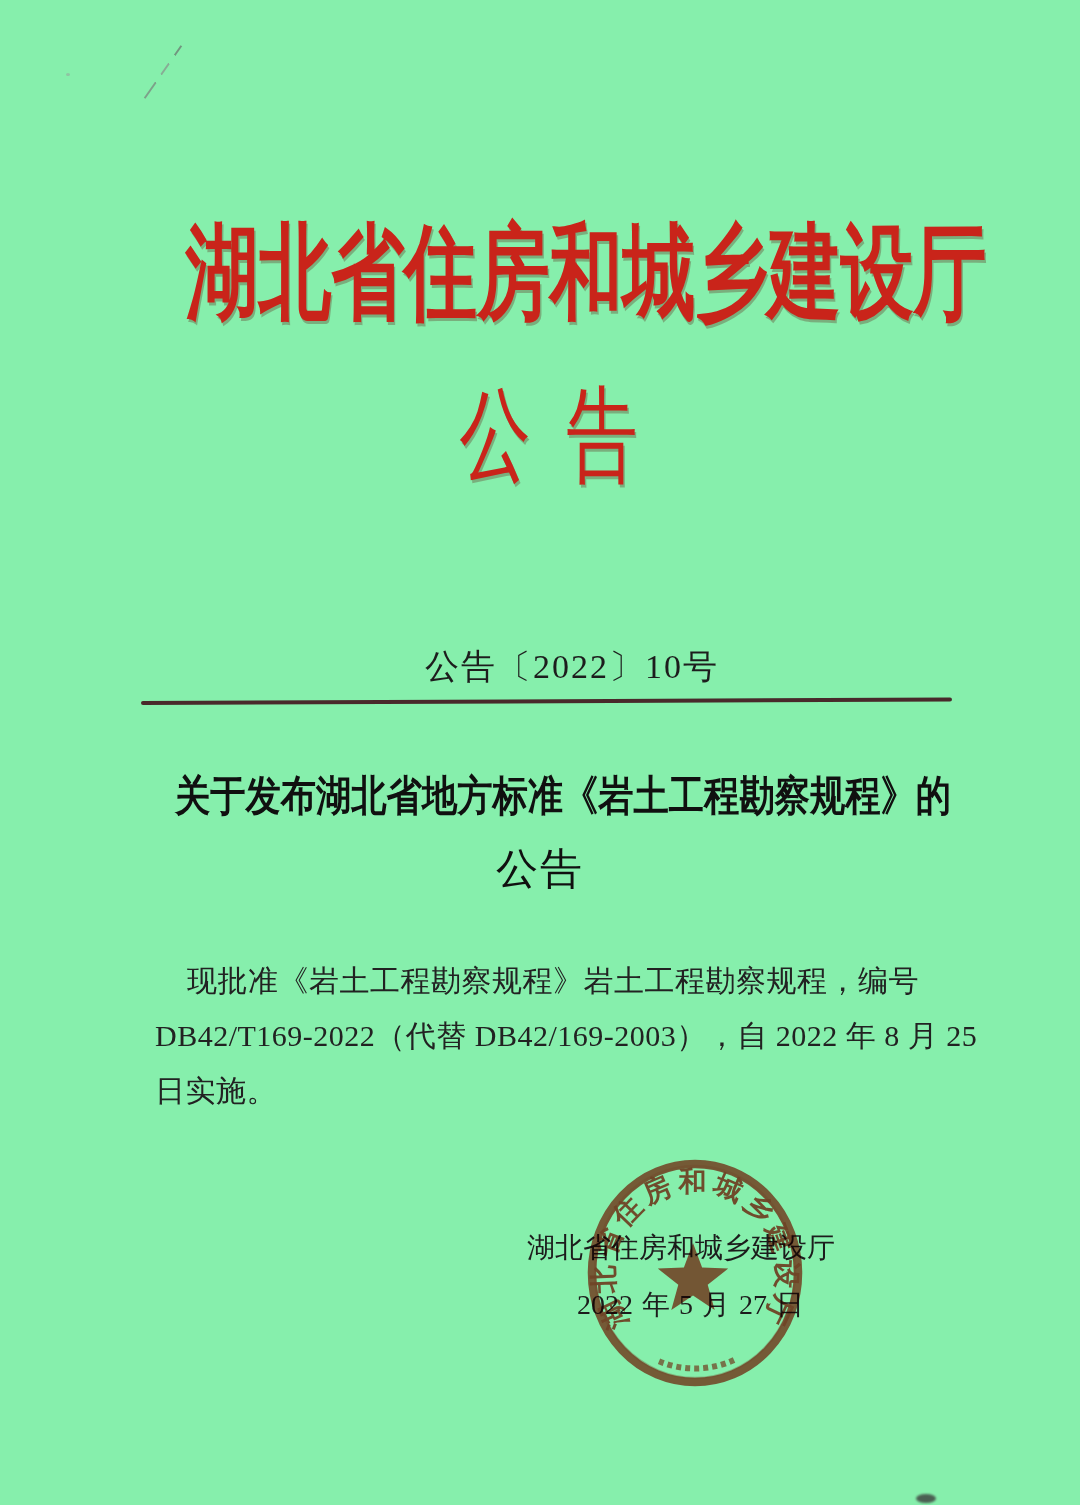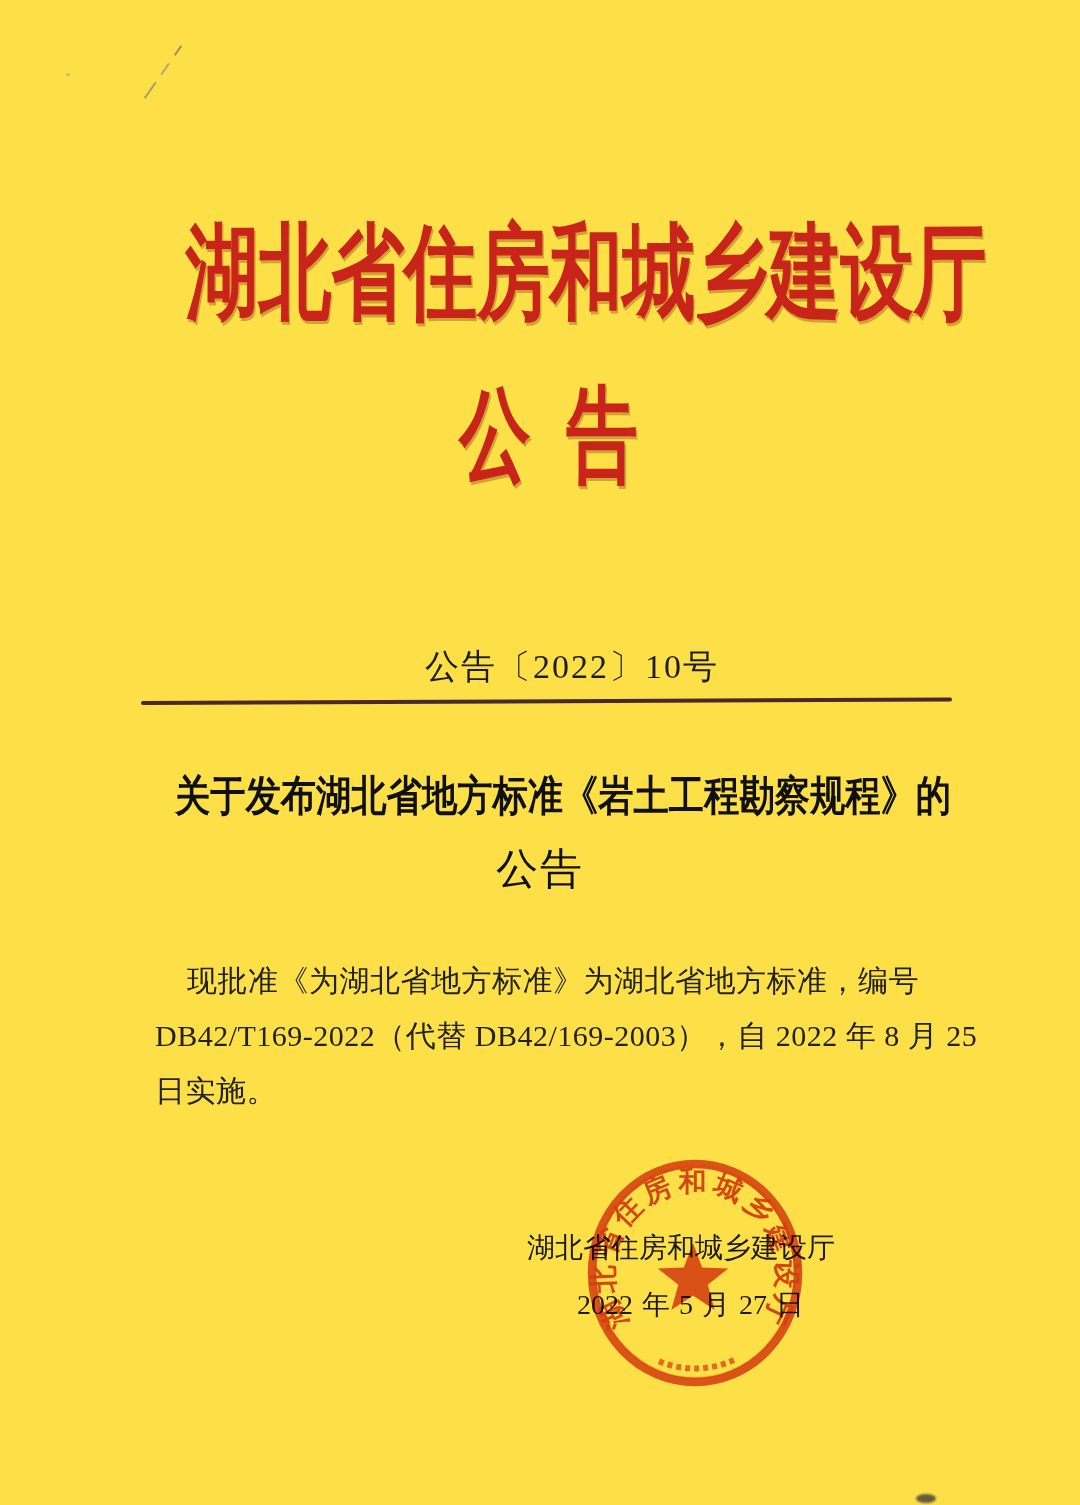--- a/index.html
+++ b/index.html
@@ -5,21 +5,21 @@
   html, body { margin: 0; padding: 0; }
   body {
     font-family: "Liberation Serif", "DejaVu Serif", serif;
     background: #e8e8e8;
   }
   .page {
     position: relative;
     width: 1080px;
     height: 1505px;
     margin: 0 auto;
-    background: #fde047;
+    background: #86efac;
     overflow: hidden;
   }
 
   
   .agency-title {
     position: absolute;
     top: 220px; left: 0; width: 100%;
     text-align: center;
     font-size: 104px;
     font-weight: bold;
@@ -32,21 +32,21 @@
     transform: scaleX(0.70);
     position: relative;
     left: 14px;
     text-shadow: 2px 3px 0 rgba(90, 10, 5, 0.28);
   }
   .announcement-label {
     position: absolute;
     top: 384px; left: 0; width: 100%;
     text-align: center;
     font-size: 102px;
-    font-weight: bold;
+    font-weight: normal;
     color: #c9241a;
     line-height: 1.02;
     white-space: nowrap;
   }
   .announcement-label .squeeze {
     display: inline-block;
     transform: scaleX(0.70);
     position: relative;
     left: 8px;
     text-shadow: 2px 3px 0 rgba(90, 10, 5, 0.28);
@@ -186,21 +186,21 @@
   </div>
 
   <div class="doc-number">公告〔2022〕10号</div>
   <div class="divider"></div>
 
   <div class="notice-heading-line1">
     <span class="squeeze">关于发布湖北省地方标准《岩土工程勘察规程》的</span>
   </div>
   <div class="notice-heading-line2">公告</div>
 
-  <div class="body-line body-line-1">现批准《为湖北省地方标准》为湖北省地方标准，编号</div>
+  <div class="body-line body-line-1">现批准《岩土工程勘察规程》岩土工程勘察规程，编号</div>
   <div class="body-line body-line-2">DB42/T169-2022（代替 DB42/169-2003），自 2022 年 8 月 25</div>
   <div class="body-line body-line-3">日实施。</div>
 
   <div class="signature">湖北省住房和城乡建设厅</div>
   <div class="sign-date">2022 年 5 月 27 日</div>
 
   <div class="official-seal">
     <svg viewBox="0 0 220 228" xmlns="http://www.w3.org/2000/svg">
 
       <ellipse cx="110" cy="114" rx="103" ry="109" fill="none" stroke="#d5402e" stroke-width="8.5" opacity="0.9"></ellipse>

